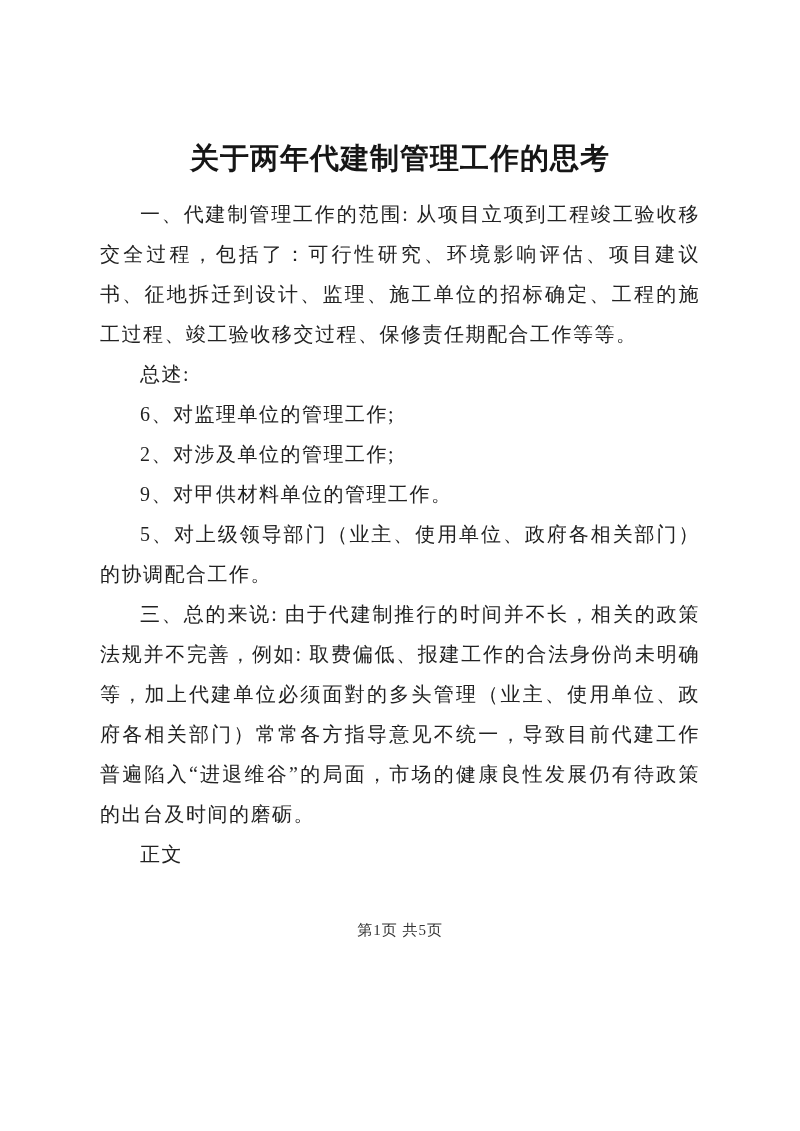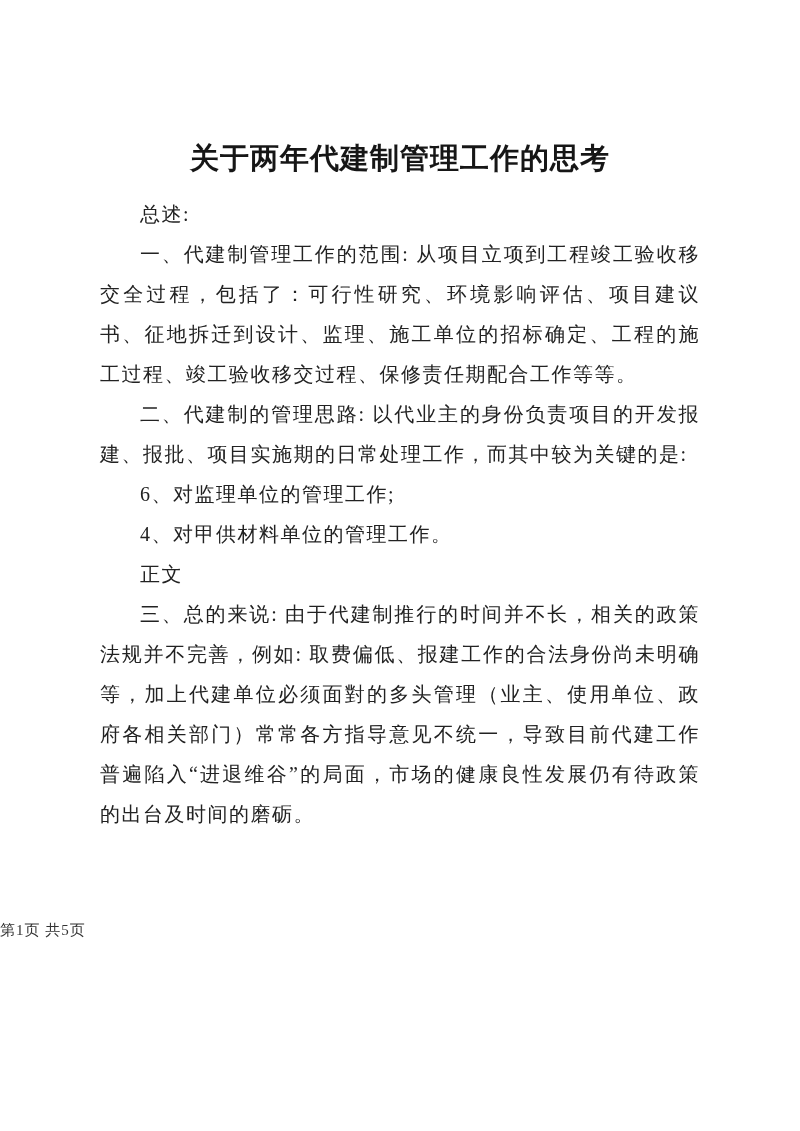--- a/index.html
+++ b/index.html
@@ -38,37 +38,39 @@
     letter-spacing: 1.5px;
     text-indent: 2em;
     text-align: justify;
     color: #222222;
   }
   .page-footer {
     position: absolute;
     left: 0;
     right: 0;
     bottom: 60px;
+    text-align: center;
     font-size: 15px;
     letter-spacing: 1px;
     color: #333333;
   }
 </style>
 </head>
 <body>
 
 <div class="page">
   <h1 class="doc-title">关于两年代建制管理工作的思考</h1>
 
   <div class="doc-body" id="doc-body">
+      <p class="para">一、代建制管理工作的范围: 从项目立项到工程竣工验收移交全过程，包括了：可行性研究、环境影响评估、项目建议书、征地拆迁到设计、监理、施工单位的招标确定、工程的施工过程、竣工验收移交过程、保修责任期配合工作等等。</p>
       <p class="para">总述:</p>
-      <p class="para">一、代建制管理工作的范围: 从项目立项到工程竣工验收移交全过程，包括了：可行性研究、环境影响评估、项目建议书、征地拆迁到设计、监理、施工单位的招标确定、工程的施工过程、竣工验收移交过程、保修责任期配合工作等等。</p>
-      <p class="para">二、代建制的管理思路: 以代业主的身份负责项目的开发报建、报批、项目实施期的日常处理工作，而其中较为关键的是:</p>
       <p class="para">6、对监理单位的管理工作;</p>
-      <p class="para">4、对甲供材料单位的管理工作。</p>
+      <p class="para">2、对涉及单位的管理工作;</p>
+      <p class="para">9、对甲供材料单位的管理工作。</p>
+      <p class="para">5、对上级领导部门（业主、使用单位、政府各相关部门）的协调配合工作。</p>
+      <p class="para">三、总的来说: 由于代建制推行的时间并不长，相关的政策法规并不完善，例如: 取费偏低、报建工作的合法身份尚未明确等，加上代建单位必须面對的多头管理（业主、使用单位、政府各相关部门）常常各方指导意见不统一，导致目前代建工作普遍陷入“进退维谷”的局面，市场的健康良性发展仍有待政策的出台及时间的磨砺。</p>
       <p class="para">正文</p>
-      <p class="para">三、总的来说: 由于代建制推行的时间并不长，相关的政策法规并不完善，例如: 取费偏低、报建工作的合法身份尚未明确等，加上代建单位必须面對的多头管理（业主、使用单位、政府各相关部门）常常各方指导意见不统一，导致目前代建工作普遍陷入“进退维谷”的局面，市场的健康良性发展仍有待政策的出台及时间的磨砺。</p>
     </div>
 
   <div class="page-footer">
     <span>第1页 共5页</span>
   </div>
 </div>
 
 </body></html>

